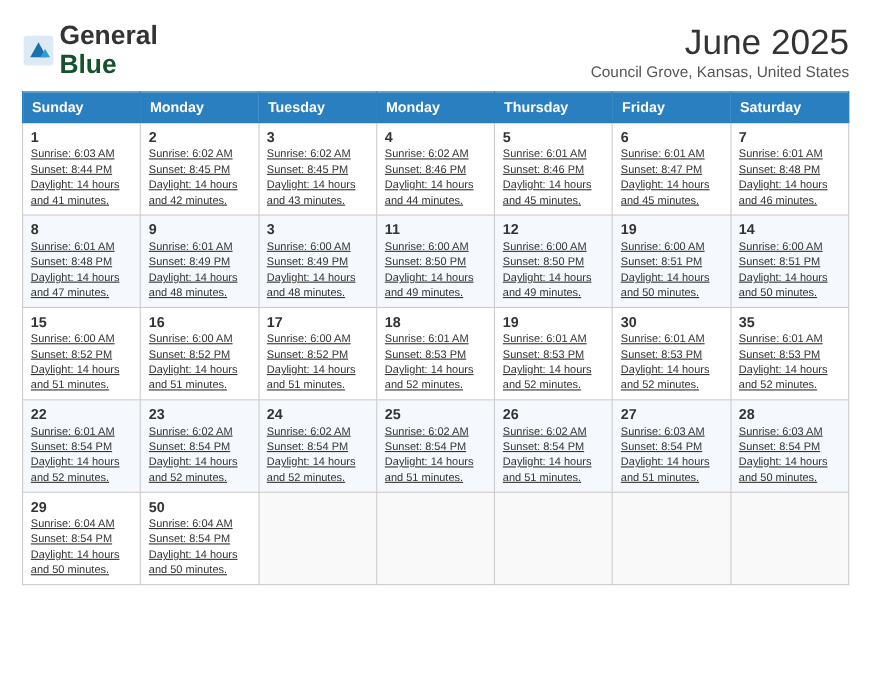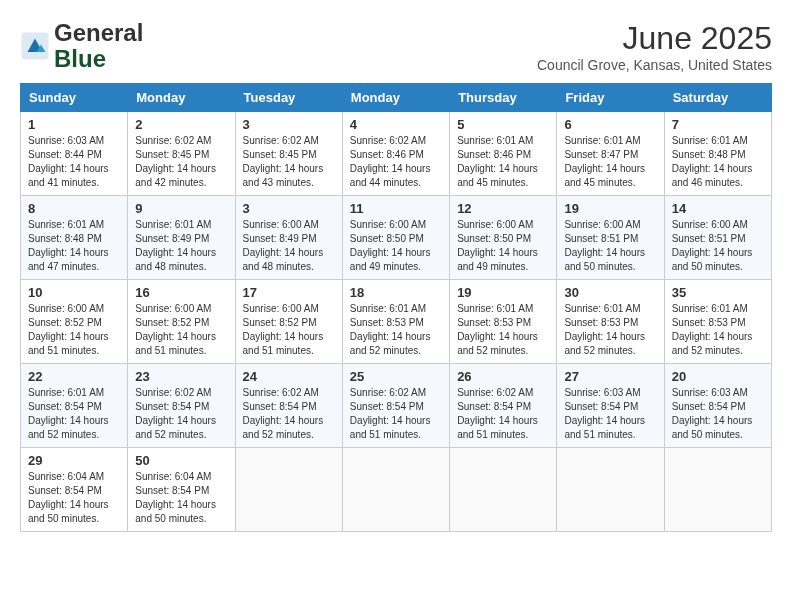--- a/index.html
+++ b/index.html
@@ -76,20 +76,21 @@
     .day-number {
       font-size: 13px;
       font-weight: bold;
       display: block;
       margin-bottom: 2px;
     }
     .day-info {
       font-size: 10px;
       line-height: 1.4;
       color: #333;
+      text-decoration: underline;
     }
     .empty-cell {
       background: #f9f9f9 !important;
     }
   </style>
 </head>
 <body>
 
 <div class="header">
   <div class="logo">
@@ -177,21 +178,21 @@
           <span class="day-number">19</span>
           <span class="day-info">Sunrise: 6:00 AM<br>Sunset: 8:51 PM<br>Daylight: 14 hours and 50 minutes.</span>
         </td>
         <td>
           <span class="day-number">14</span>
           <span class="day-info">Sunrise: 6:00 AM<br>Sunset: 8:51 PM<br>Daylight: 14 hours and 50 minutes.</span>
         </td>
       </tr>
       <tr>
         <td>
-          <span class="day-number">10</span>
+          <span class="day-number">15</span>
           <span class="day-info">Sunrise: 6:00 AM<br>Sunset: 8:52 PM<br>Daylight: 14 hours and 51 minutes.</span>
         </td>
         <td>
           <span class="day-number">16</span>
           <span class="day-info">Sunrise: 6:00 AM<br>Sunset: 8:52 PM<br>Daylight: 14 hours and 51 minutes.</span>
         </td>
         <td>
           <span class="day-number">17</span>
           <span class="day-info">Sunrise: 6:00 AM<br>Sunset: 8:52 PM<br>Daylight: 14 hours and 51 minutes.</span>
         </td>
@@ -231,21 +232,21 @@
         </td>
         <td>
           <span class="day-number">26</span>
           <span class="day-info">Sunrise: 6:02 AM<br>Sunset: 8:54 PM<br>Daylight: 14 hours and 51 minutes.</span>
         </td>
         <td>
           <span class="day-number">27</span>
           <span class="day-info">Sunrise: 6:03 AM<br>Sunset: 8:54 PM<br>Daylight: 14 hours and 51 minutes.</span>
         </td>
         <td>
-          <span class="day-number">20</span>
+          <span class="day-number">28</span>
           <span class="day-info">Sunrise: 6:03 AM<br>Sunset: 8:54 PM<br>Daylight: 14 hours and 50 minutes.</span>
         </td>
       </tr>
       <tr>
         <td>
           <span class="day-number">29</span>
           <span class="day-info">Sunrise: 6:04 AM<br>Sunset: 8:54 PM<br>Daylight: 14 hours and 50 minutes.</span>
         </td>
         <td>
           <span class="day-number">50</span>

